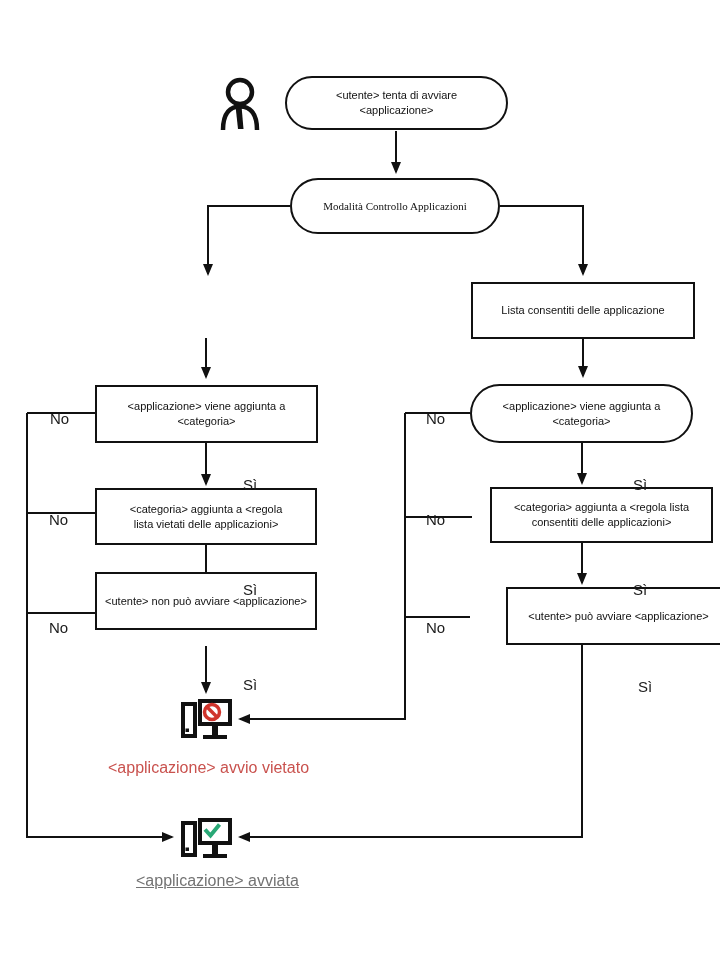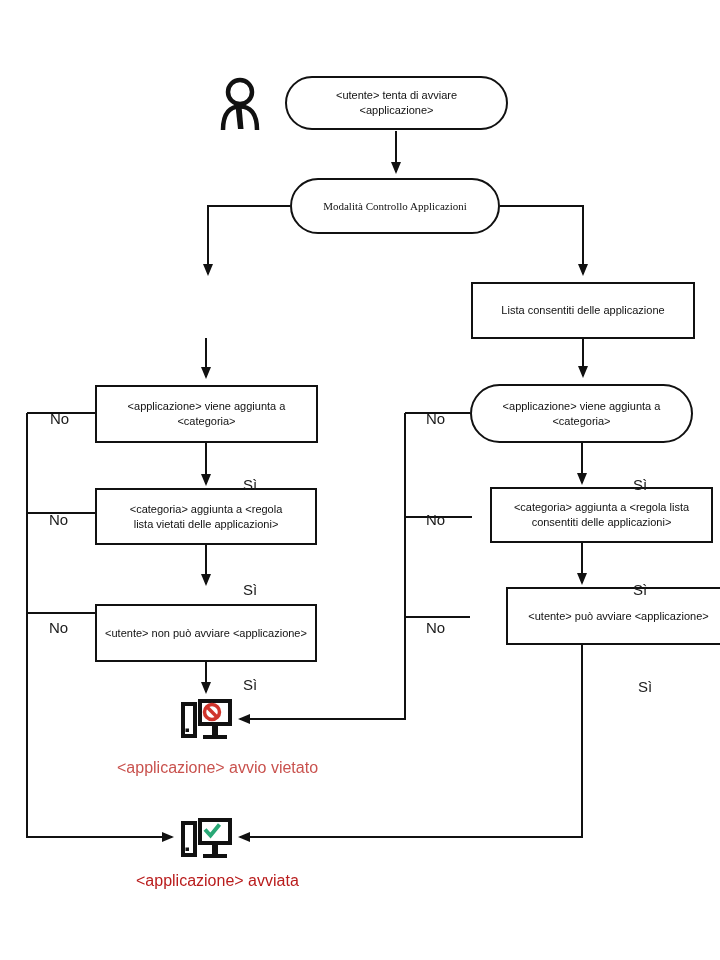--- a/index.html
+++ b/index.html
@@ -33,21 +33,21 @@
     color: #1a1a1a;
     white-space: nowrap;
     margin-top: 28px;
   }
   .caption {
     position: absolute;
     font-size: 16px;
     white-space: nowrap;
   }
   .caption.blocked { color: #c9524e; }
-  .caption.started { color: #b91c1c; }
+  .caption.started { color: #737373; text-decoration: underline; }
 </style>
 </head>
 <body>
 
 <div class="canvas">
 
   <svg class="wires" viewBox="0 0 720 960">
     <defs>
       <marker id="ah" markerUnits="userSpaceOnUse" markerWidth="14" markerHeight="12" refX="11" refY="6" orient="auto">
         <path d="M1,1 L13,6 L1,11 z" fill="#111111"></path>
@@ -108,34 +108,34 @@
   <div class="node" style="left:471px; top:282px; width:224px; height:57px;">Lista consentiti delle applicazione</div>
 
   <div class="node" style="left:95px; top:385px; width:223px; height:58px; padding:0 24px;">&lt;applicazione&gt; viene aggiunta a &lt;categoria&gt;</div>
 
   <div class="node stadium" style="left:470px; top:384px; width:223px; height:59px; border-radius:30px; padding:0 24px;">&lt;applicazione&gt; viene aggiunta a &lt;categoria&gt;</div>
 
   <div class="node" style="left:95px; top:488px; width:222px; height:57px; padding:0 24px;">&lt;categoria&gt; aggiunta a &lt;regola lista vietati delle applicazioni&gt;</div>
 
   <div class="node" style="left:472px; top:487px; width:223px; height:56px; padding:8px 8px;margin-left:18px;">&lt;categoria&gt; aggiunta a &lt;regola lista consentiti delle applicazioni&gt;</div>
 
-  <div class="node" style="left:95px; top:604px; width:222px; height:58px; padding:0 6px;">&lt;utente&gt; non può avviare &lt;applicazione&gt;</div>
+  <div class="node" style="left:95px; top:572px; width:222px; height:58px; padding:0 6px;">&lt;utente&gt; non può avviare &lt;applicazione&gt;</div>
 
   <div class="node" style="left:470px; top:587px; width:225px; height:58px; padding:0 6px;margin-left:36px;">&lt;utente&gt; può avviare &lt;applicazione&gt;</div>
 
   <span class="lbl" style="left:50px; top:382px;">No</span>
   <span class="lbl" style="left:49px; top:483px;">No</span>
   <span class="lbl" style="left:49px; top:591px;">No</span>
   <span class="lbl" style="left:426px; top:382px;">No</span>
   <span class="lbl" style="left:426px; top:483px;">No</span>
   <span class="lbl" style="left:426px; top:591px;">No</span>
 
   <span class="lbl" style="left:243px; top:448px;">Sì</span>
   <span class="lbl" style="left:243px; top:553px;">Sì</span>
   <span class="lbl" style="left:243px; top:648px;">Sì</span>
   <span class="lbl" style="left:633px; top:448px;">Sì</span>
   <span class="lbl" style="left:633px; top:553px;">Sì</span>
   <span class="lbl" style="left:638px; top:650px;">Sì</span>
 
-  <div class="caption blocked" style="left:117px; top:759px;">&lt;applicazione&gt; avvio vietato</div>
+  <div class="caption blocked" style="left:108px; top:759px;">&lt;applicazione&gt; avvio vietato</div>
   <div class="caption started" style="left:136px; top:872px;">&lt;applicazione&gt; avviata</div>
 
 </div>
 
 </body></html>

